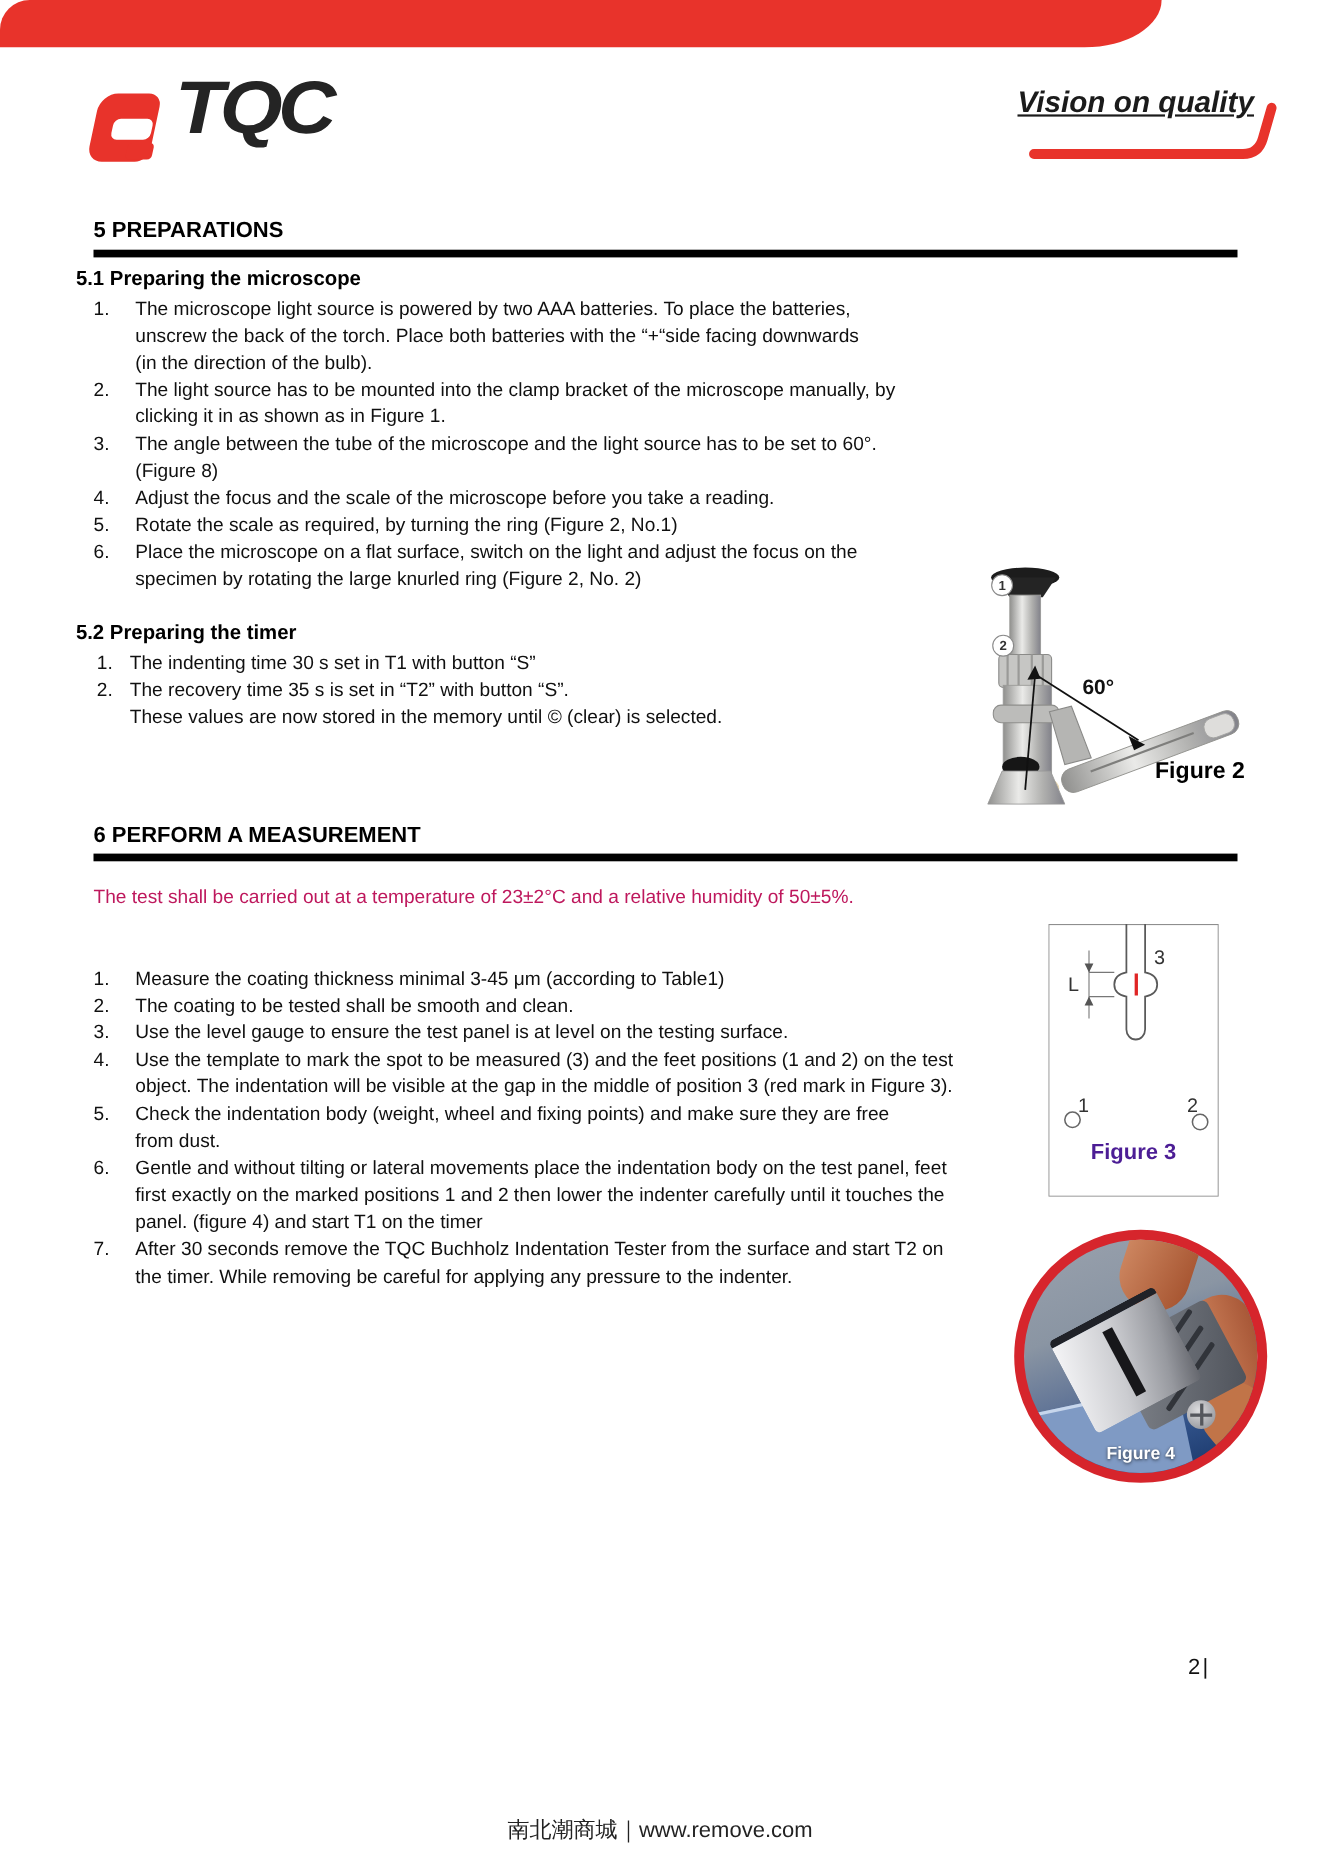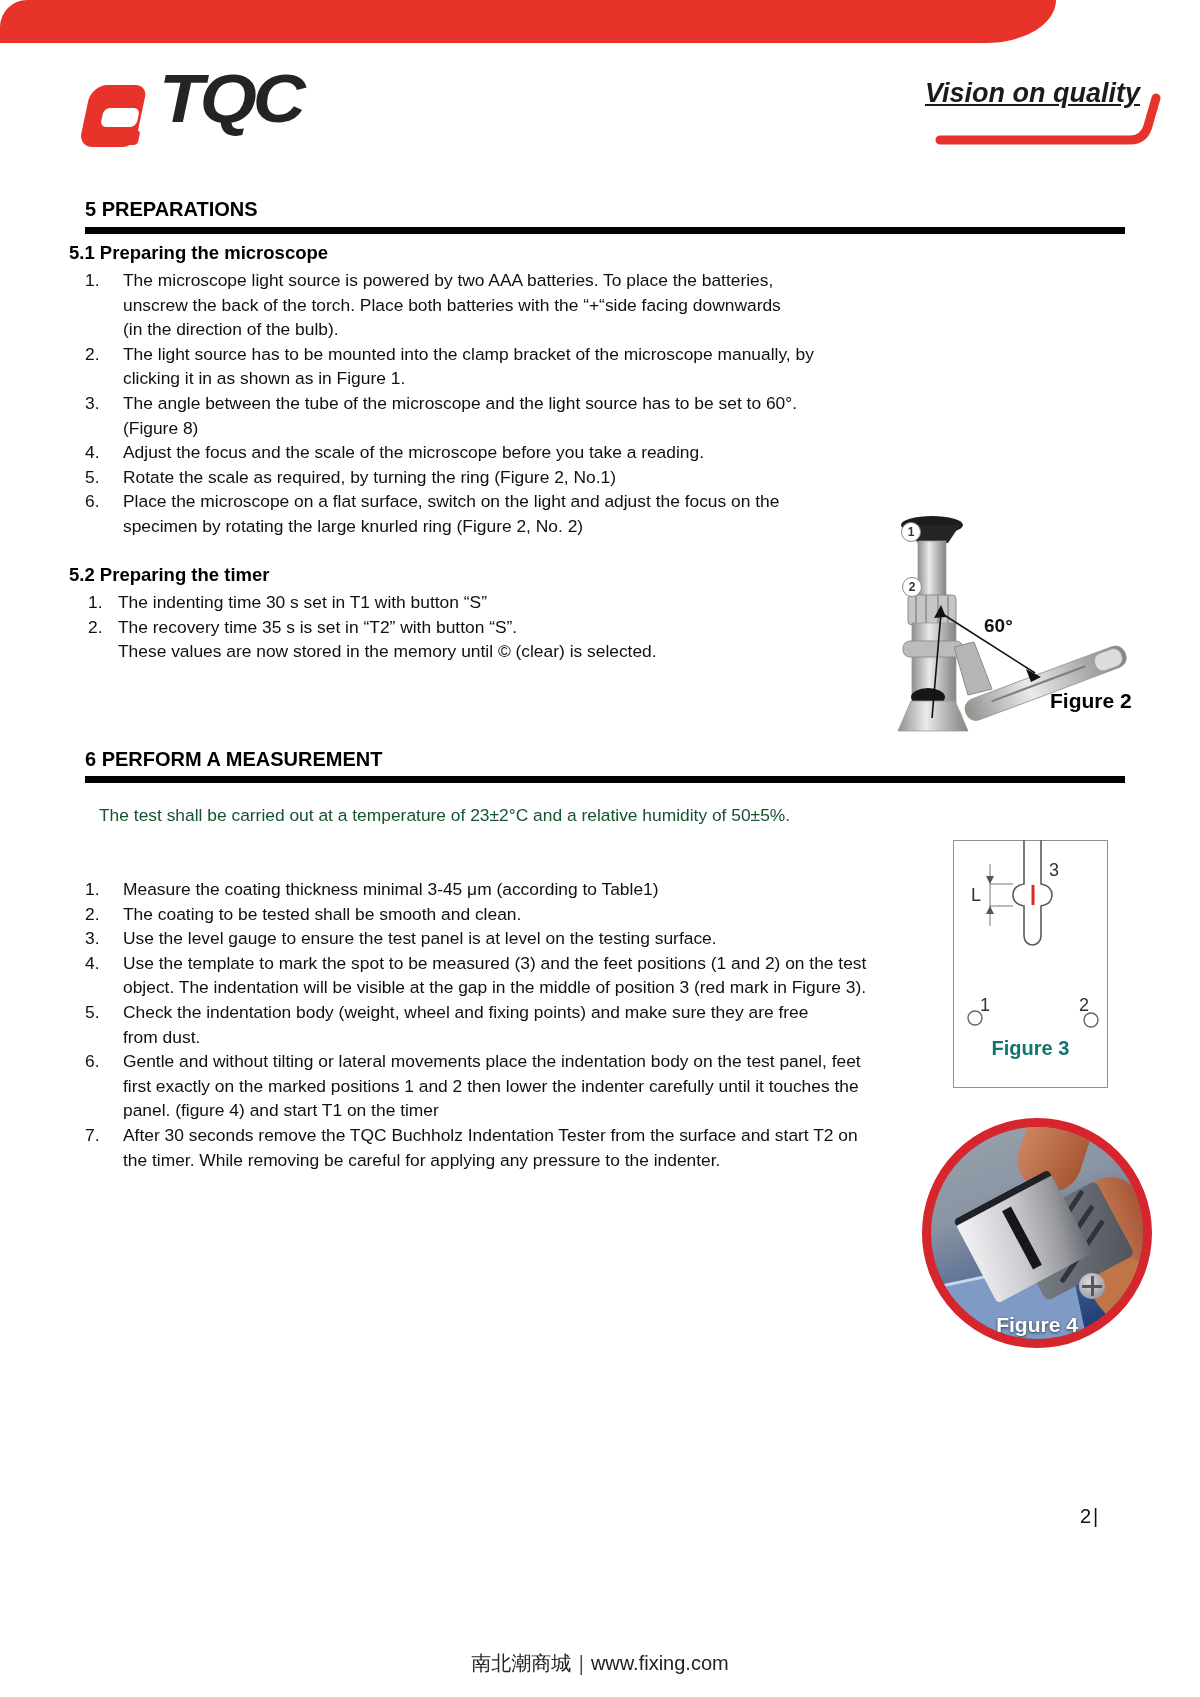--- a/index.html
+++ b/index.html
@@ -27,21 +27,21 @@
   .rule{position:absolute;left:85px;width:1040px;height:7px;background:#000;}
   .h2{position:absolute;left:69px;font-size:18.5px;font-weight:bold;color:#000;}
 
   
   .list{position:absolute;font-size:17.4px;line-height:24.6px;color:#101010;}
   .row{display:flex;}
   .row .num{flex:none;width:38px;}
   .row .num.narrow{width:30px;}
   .row .txt{flex:1;}
   .note-line{position:absolute;font-size:17.4px;line-height:24.6px;color:#101010;}
-  .para{position:absolute;left:99px;width:700px;font-size:17.4px;line-height:24.6px;color:#14532d;}
+  .para{position:absolute;left:85px;width:700px;font-size:17.4px;line-height:24.6px;color:#be185d;}
 
   
   .fig1{position:absolute;left:890px;top:252px;width:232px;height:203px;overflow:hidden;
         background:radial-gradient(ellipse at 45% 40%, #faf8f4 45%, #e3ded6 85%, #cfc9c0 100%);}
   .f1-scope{position:absolute;left:38px;top:-8px;width:60px;height:150px;border-radius:6px;
         background:linear-gradient(90deg,#8d8d8b,#ececea 38%,#b9b9b7 70%,#7e7e7c);}
   .f1-knurl{position:absolute;left:32px;top:0px;width:72px;height:44px;border-radius:8px;
         background:repeating-linear-gradient(90deg,#6f6f6d 0 6px,#d8d8d6 6px 12px);}
   .f1-clamp{position:absolute;left:28px;top:118px;width:84px;height:42px;border-radius:8px;
         background:linear-gradient(90deg,#7f7f7d,#d9d9d7 45%,#8e8e8c);transform:rotate(-4deg);}
@@ -69,21 +69,21 @@
   .fig2{position:absolute;left:888px;top:505px;width:245px;height:228px;background:#fff;}
   .callout{position:absolute;width:18px;height:18px;border-radius:50%;background:#fff;
         border:1.5px solid #8a8a8a;font-size:12px;font-weight:bold;color:#333;
         display:flex;align-items:center;justify-content:center;}
   .angle-label{position:absolute;left:96px;top:110px;font-size:19px;font-weight:bold;color:#111;}
 
   
   .fig3{position:absolute;left:953px;top:840px;width:155px;height:248px;}
   .f3-label{position:absolute;font-size:18px;color:#333;}
   .f3-caption{position:absolute;left:0;top:197px;width:100%;text-align:center;
-        font-size:20px;font-weight:bold;color:#0f766e;}
+        font-size:20px;font-weight:bold;color:#4c1d95;}
 
   
   .fig4{position:absolute;left:922px;top:1118px;width:230px;height:230px;border-radius:50%;
         border:9px solid #d6252c;box-sizing:border-box;overflow:hidden;
         background:linear-gradient(160deg,#99a1ad 0%,#8a95a3 35%,#5f7396 58%,#2e4f86 78%,#132f60 100%);}
   .f4-panel{position:absolute;left:-30px;top:148px;width:180px;height:90px;background:#7f9ac4;
         border-top:3px solid #c7d6ec;transform:rotate(-12deg);}
   .f4-finger-top{position:absolute;left:92px;top:-30px;width:64px;height:95px;border-radius:30px;
         background:linear-gradient(100deg,#d08a64,#a5532f);transform:rotate(18deg);}
   .f4-finger-right{position:absolute;left:158px;top:48px;width:66px;height:120px;border-radius:30px;
@@ -273,19 +273,19 @@
     <div class="f4-finger-right"></div>
     <div class="f4-finger-right2"></div>
     <div class="f4-block-side">
       <div class="f4-groove" style="left:14px;top:18px;"></div>
       <div class="f4-groove" style="left:16px;top:36px;"></div>
       <div class="f4-groove" style="left:18px;top:54px;"></div>
     </div>
     <div class="f4-block"></div>
     <div class="f4-slot"></div>
     <div class="f4-screw"></div>
-    <div class="fig-label-white" style="left:0;top:186px;width:100%;text-align:center;font-size:21px;">Figure 4</div>
+    <div class="fig-label-white" style="left:0;top:186px;width:100%;text-align:center;font-size:16px;">Figure 4</div>
   </div>
 
   <div class="page-number">2|</div>
-  <div class="footer">南北潮商城｜www.fixing.com</div>
+  <div class="footer">南北潮商城｜www.remove.com</div>
 
 </div>
 
 </body></html>

